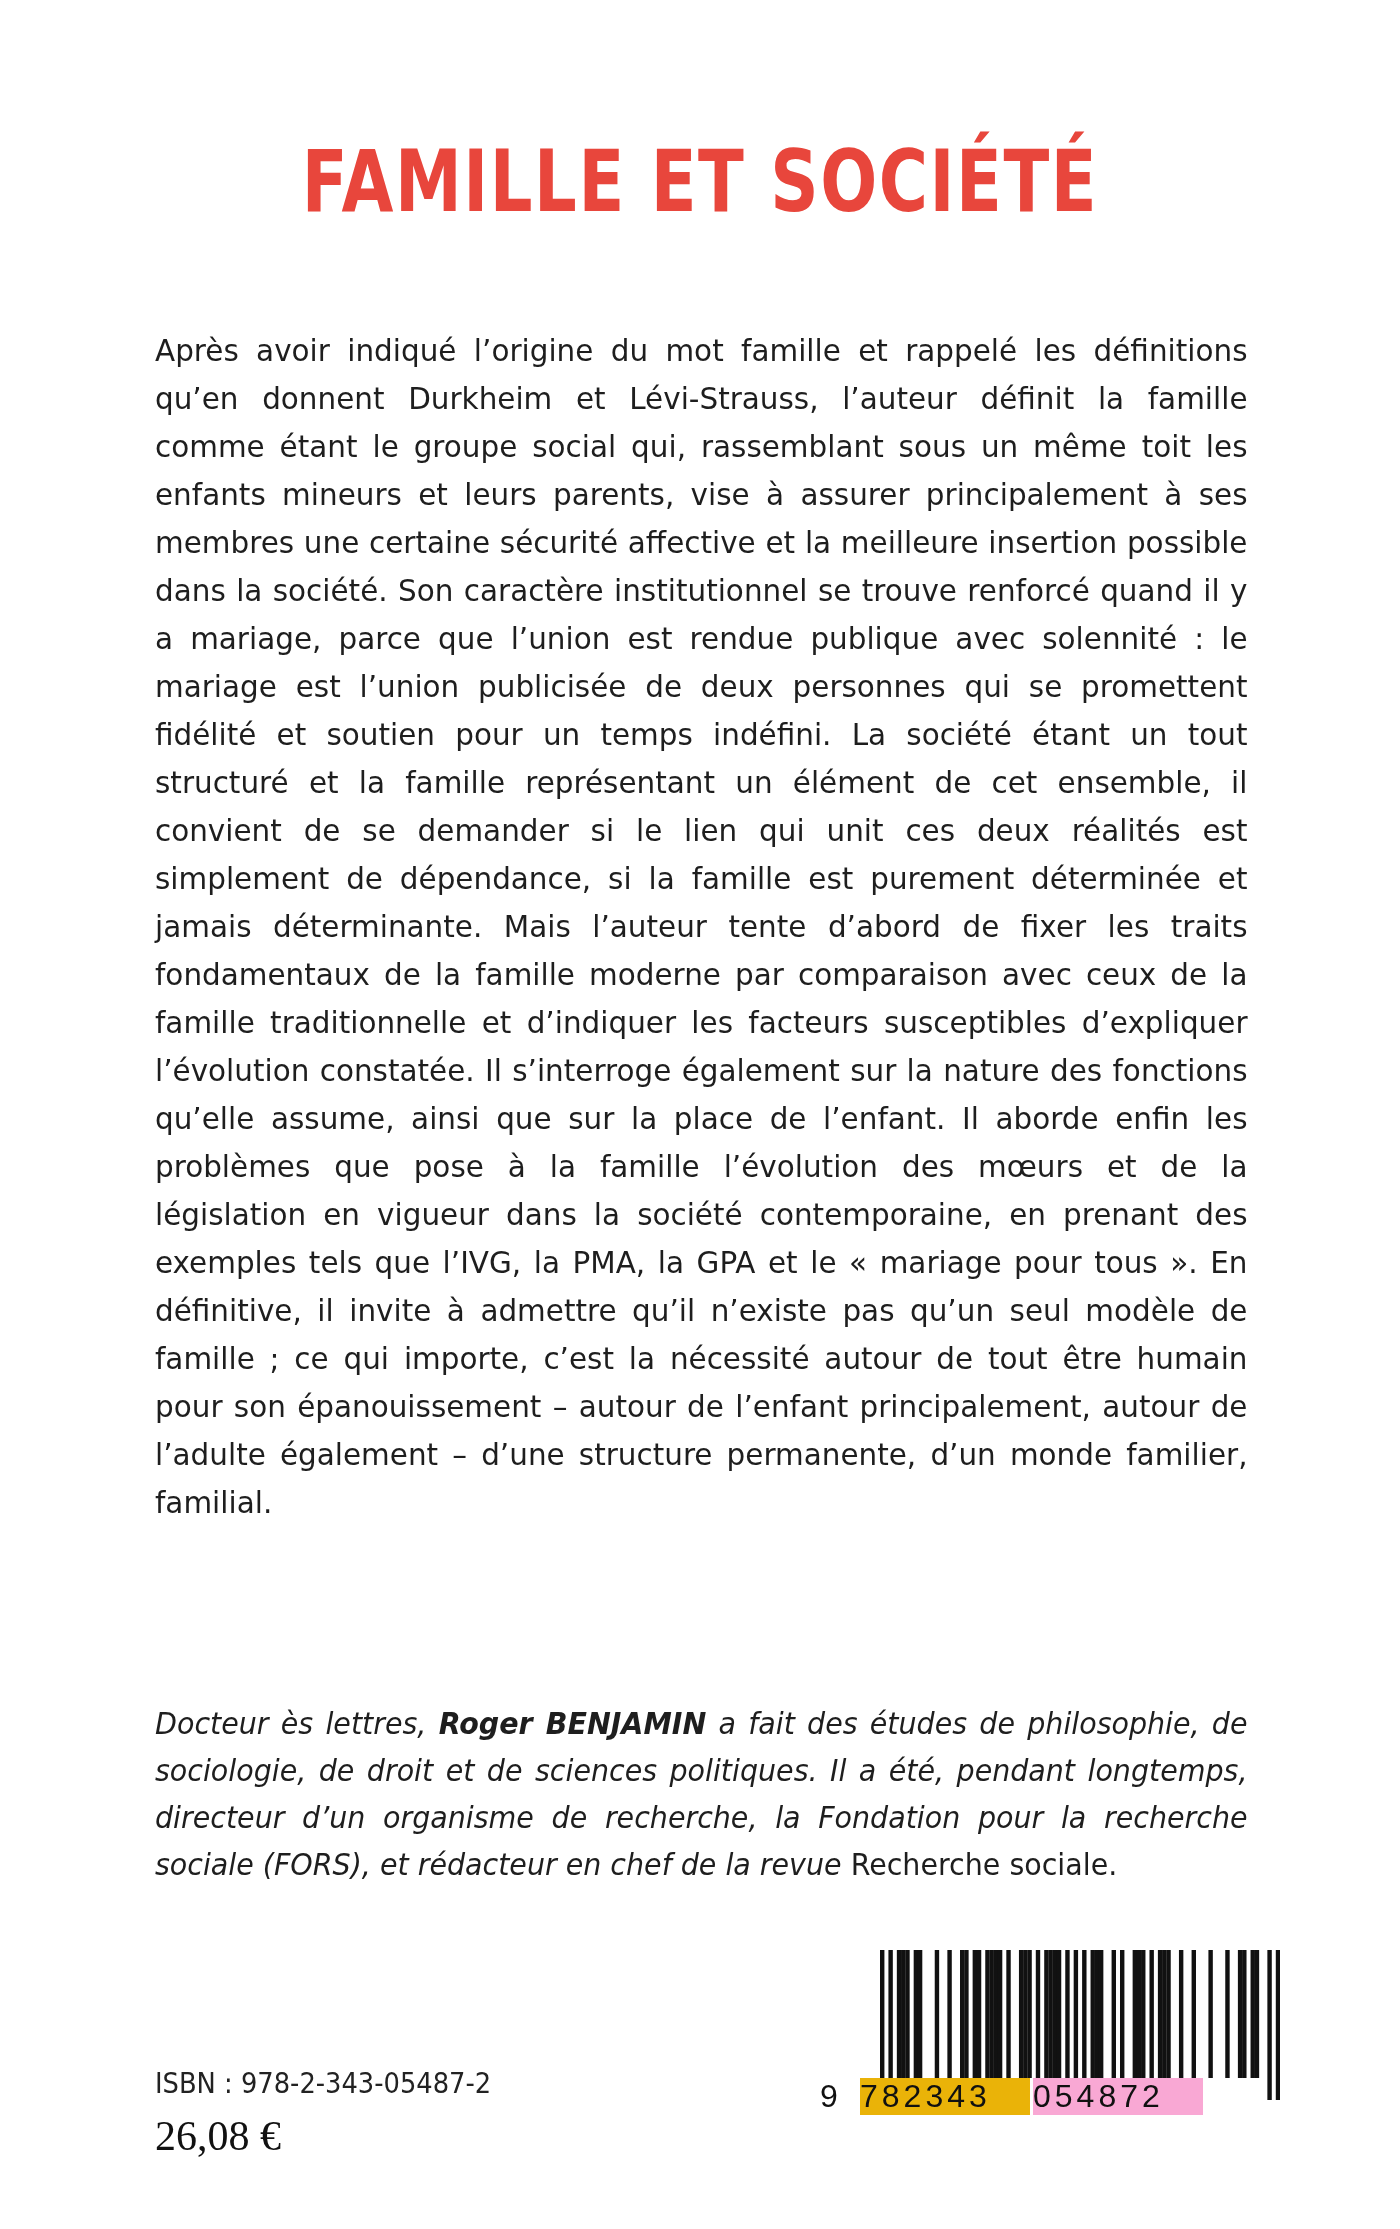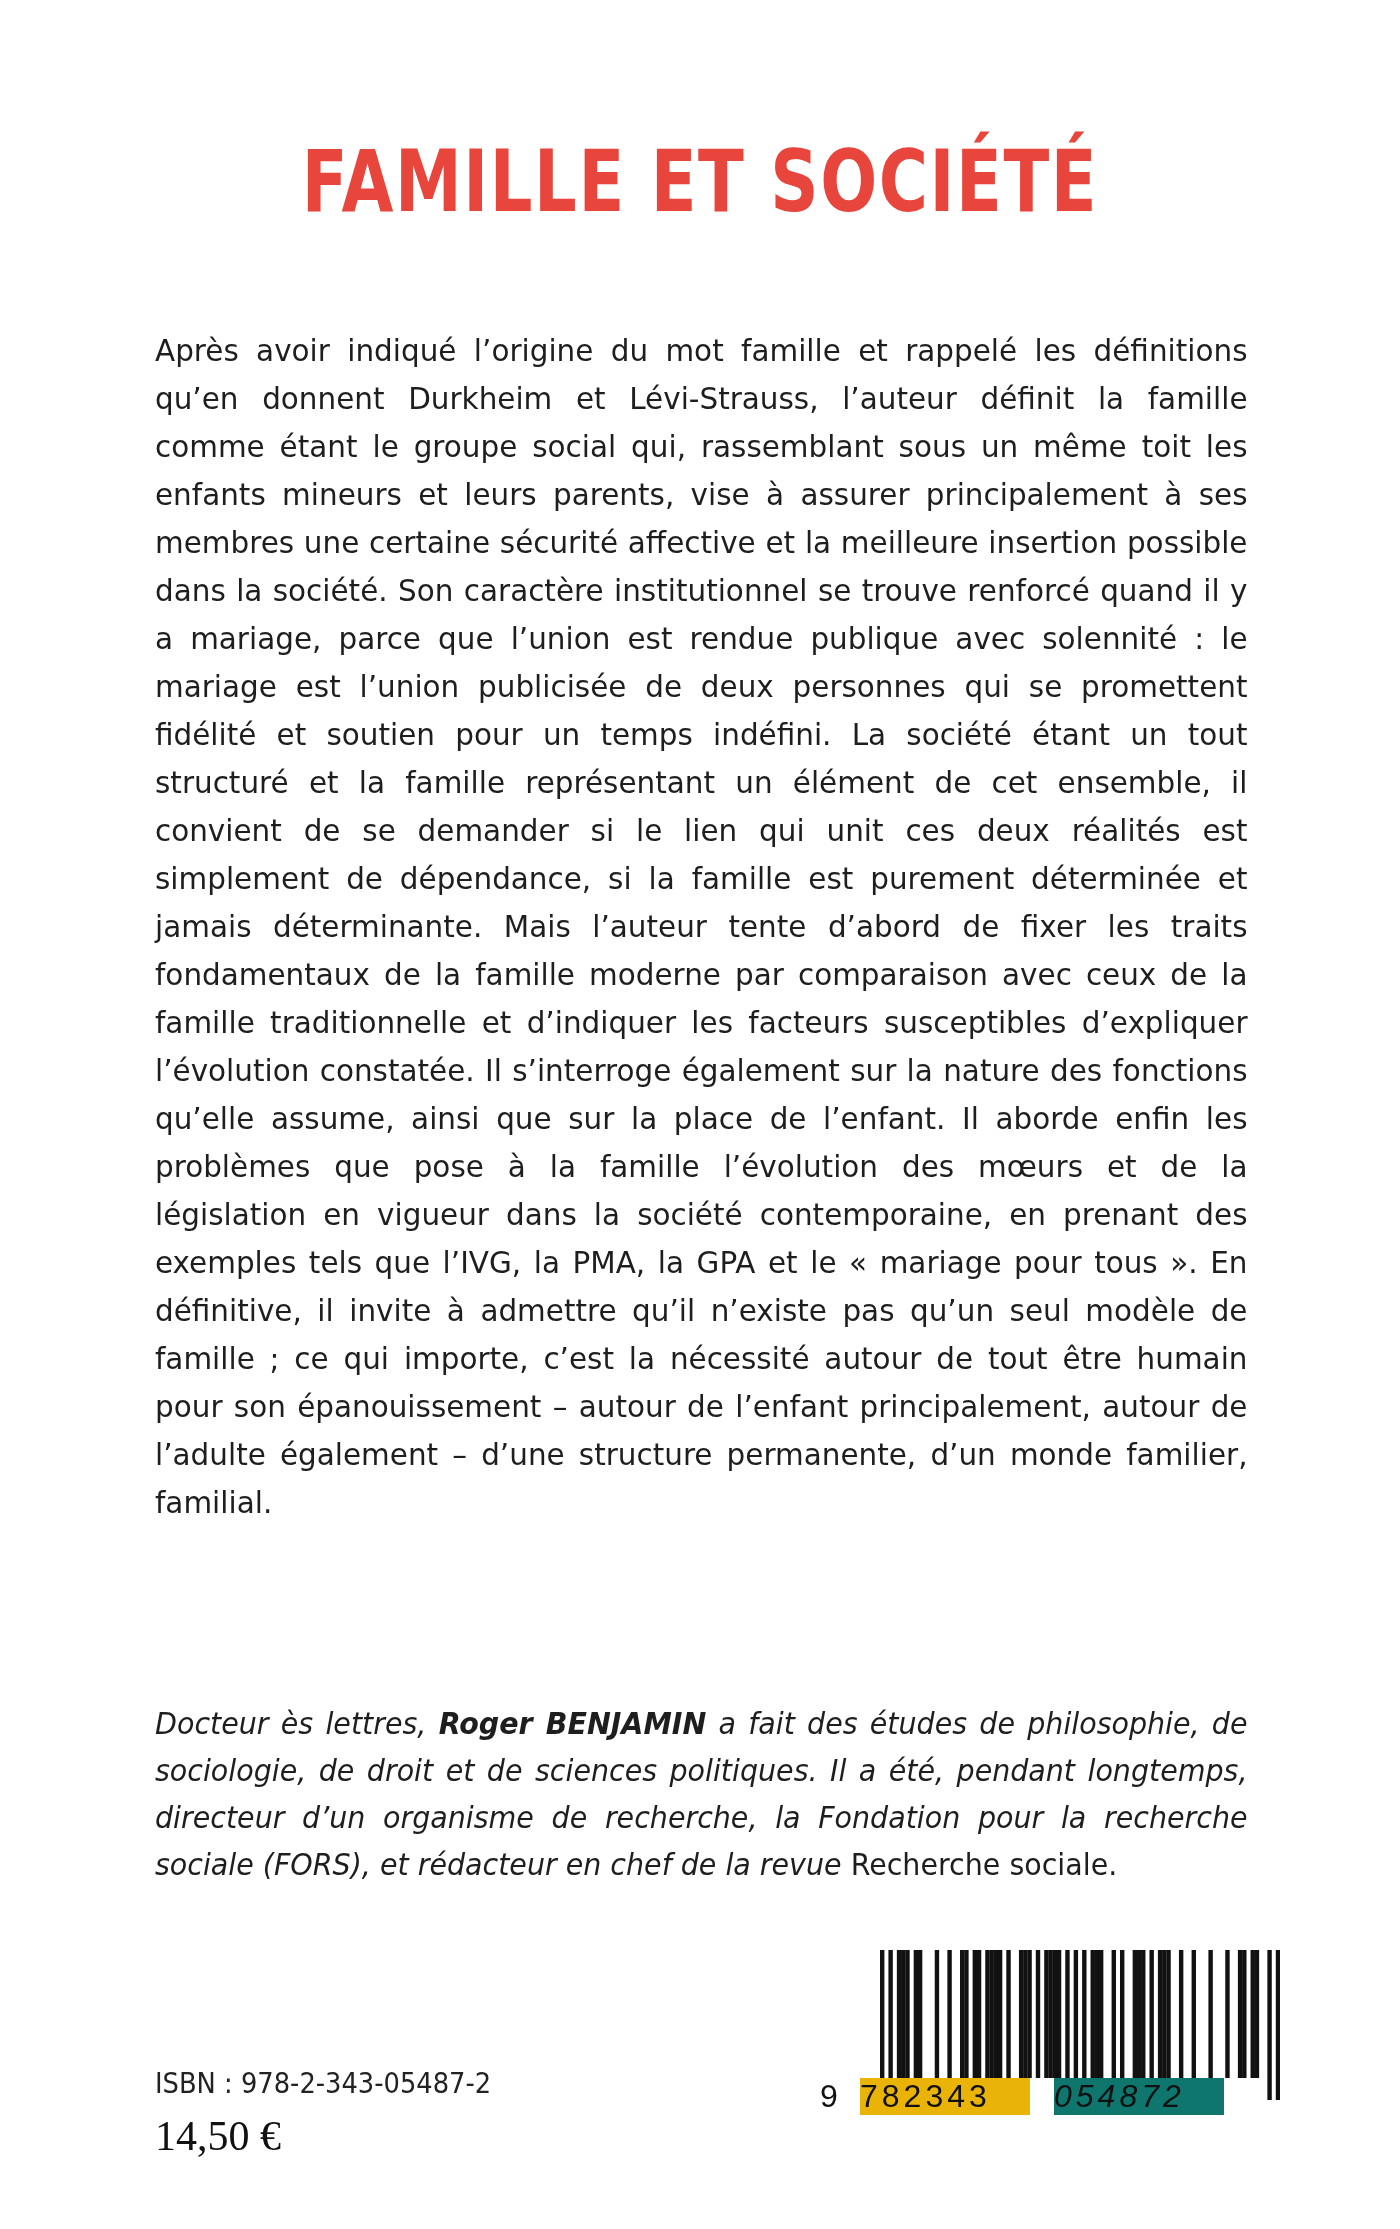--- a/index.html
+++ b/index.html
@@ -45,21 +45,21 @@
 </head>
 <body>
 
 <div class="title">FAMILLE ET SOCIÉTÉ</div>
 
 <div class="summary">Après avoir indiqué l’origine du mot famille et rappelé les définitions qu’en donnent Durkheim et Lévi-Strauss, l’auteur définit la famille comme étant le groupe social qui, rassemblant sous un même toit les enfants mineurs et leurs parents, vise à assurer principalement à ses membres une certaine sécurité affective et la meilleure insertion possible dans la société. Son caractère institutionnel se trouve renforcé quand il y a mariage, parce que l’union est rendue publique avec solennité : le mariage est l’union publicisée de deux personnes qui se promettent fidélité et soutien pour un temps indéfini. La société étant un tout structuré et la famille représentant un élément de cet ensemble, il convient de se demander si le lien qui unit ces deux réalités est simplement de dépendance, si la famille est purement déterminée et jamais déterminante. Mais l’auteur tente d’abord de fixer les traits fondamentaux de la famille moderne par comparaison avec ceux de la famille traditionnelle et d’indiquer les facteurs susceptibles d’expliquer l’évolution constatée. Il s’interroge également sur la nature des fonctions qu’elle assume, ainsi que sur la place de l’enfant. Il aborde enfin les problèmes que pose à la famille l’évolution des mœurs et de la législation en vigueur dans la société contemporaine, en prenant des exemples tels que l’IVG, la PMA, la GPA et le « mariage pour tous ». En définitive, il invite à admettre qu’il n’existe pas qu’un seul modèle de famille ; ce qui importe, c’est la nécessité autour de tout être humain pour son épanouissement – autour de l’enfant principalement, autour de l’adulte également – d’une structure permanente, d’un monde familier, familial.</div>
 
 <div class="bio"><span>Docteur ès lettres, </span><b>Roger BENJAMIN</b><span> a fait des études de philosophie, de sociologie, de droit et de sciences politiques. Il a été, pendant longtemps, directeur d’un organisme de recherche, la Fondation pour la recherche sociale (FORS), et rédacteur en chef de la revue </span><span class="upright">Recherche sociale</span><span class="upright">.</span></div>
 
 <div class="isbn">ISBN :  978-2-343-05487-2</div>
-<div class="price">14,50 €</div>
+<div class="price">26,08 €</div>
 
 <div class="barcode">
   <svg id="bc" width="400" height="170">
       <rect x="0.00" y="0" width="4.41" height="150" fill="#111"></rect>
       <rect x="8.42" y="0" width="4.41" height="150" fill="#111"></rect>
       <rect x="16.84" y="0" width="4.41" height="128" fill="#111"></rect>
       <rect x="21.05" y="0" width="4.41" height="128" fill="#111"></rect>
       <rect x="25.26" y="0" width="4.41" height="128" fill="#111"></rect>
       <rect x="33.68" y="0" width="4.41" height="128" fill="#111"></rect>
       <rect x="37.89" y="0" width="4.41" height="128" fill="#111"></rect>
@@ -103,14 +103,14 @@
       <rect x="345.26" y="0" width="4.41" height="128" fill="#111"></rect>
       <rect x="357.89" y="0" width="4.41" height="128" fill="#111"></rect>
       <rect x="362.11" y="0" width="4.41" height="128" fill="#111"></rect>
       <rect x="370.53" y="0" width="4.41" height="128" fill="#111"></rect>
       <rect x="374.74" y="0" width="4.41" height="128" fill="#111"></rect>
       <rect x="387.37" y="0" width="4.41" height="150" fill="#111"></rect>
       <rect x="395.79" y="0" width="4.41" height="150" fill="#111"></rect>
     </svg>
 </div>
 <div class="barcode-digits">
-  <span style="display:inline-block;width:40px;">9</span><span style="display:inline-block;width:170px;background:#eab308;">782343</span><span style="display:inline-block;width:170px;margin-left:24px;background:#0f766e;font-style:italic;">054872</span>
+  <span style="display:inline-block;width:40px;">9</span><span style="display:inline-block;width:170px;background:#eab308;">782343</span><span style="display:inline-block;width:170px;margin-left:3px;background:#f9a8d4;">054872</span>
 </div>
 
 </body></html>

